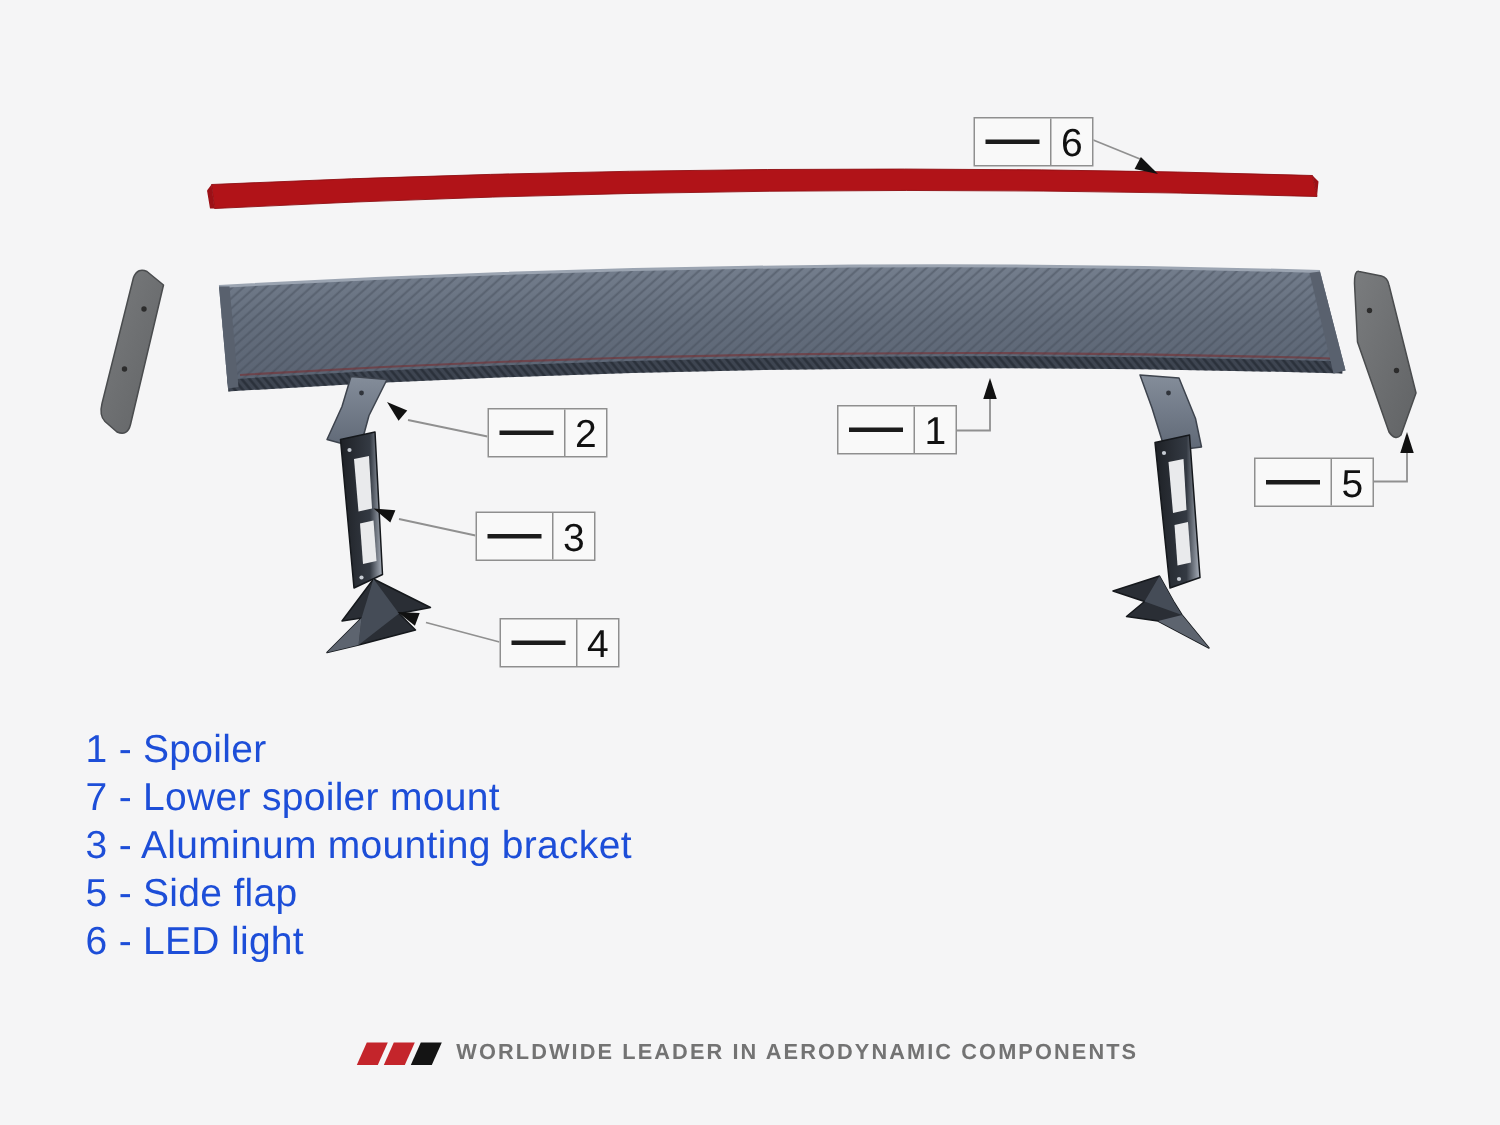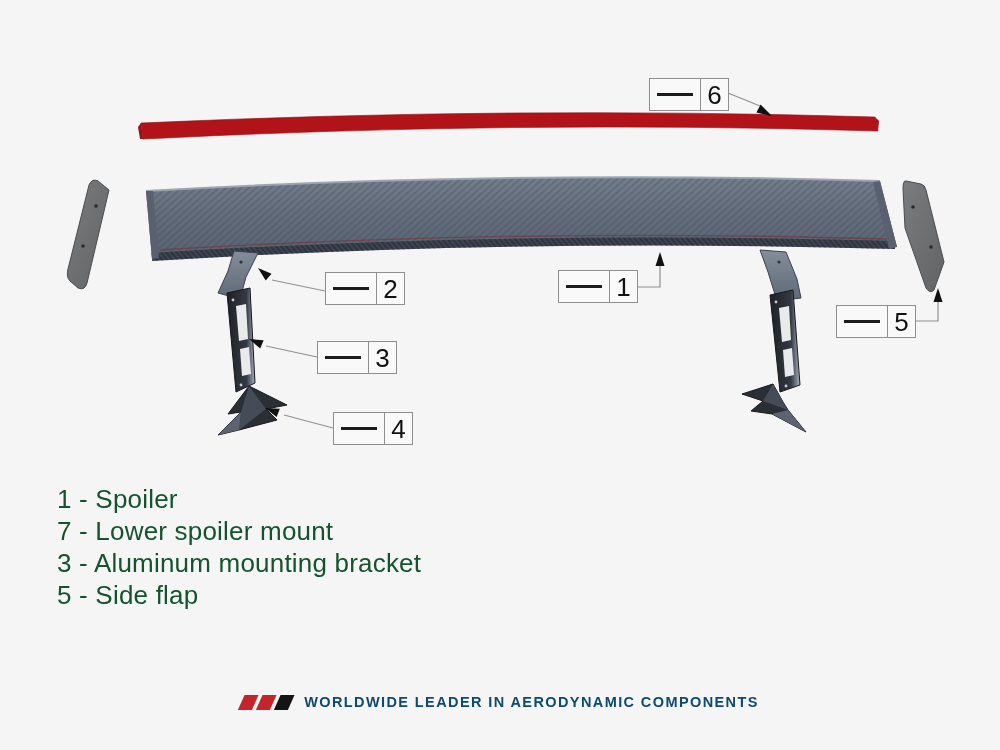--- a/index.html
+++ b/index.html
@@ -20,34 +20,34 @@
     width:51px;display:flex;align-items:center;justify-content:center;
     border-right:1px solid #8f8f8f;box-sizing:border-box;
   }
   .callout .dash{width:36px;height:3px;background:#1c1c1c;}
   .callout .cell-num{
     flex:1;display:flex;align-items:center;justify-content:center;
     font-size:26px;line-height:1;color:#111;
   }
 
   
-  .legend{position:absolute;left:57px;top:483px;color:#14532d;}
+  .legend{position:absolute;left:57px;top:483px;color:#1d4ed8;}
   .legend p{margin:0;font-size:26px;line-height:32px;letter-spacing:0.2px;}
 
   
   .footer{
     position:absolute;left:50%;top:694px;transform:translateX(-50%);
     display:flex;align-items:center;white-space:nowrap;
   }
   .slashes{display:flex;margin-right:13px;}
   .slash{width:14px;height:15px;margin-right:4px;transform:skewX(-24deg);}
   .slash.red{background:#c4252b;}
   .slash.black{background:#141414;margin-right:0;}
   .tagline{
-    font-size:14.5px;font-weight:bold;letter-spacing:1.4px;color:#0c4a6e;text-align:center;
+    font-size:14.5px;font-weight:bold;letter-spacing:1.4px;color:#737373;text-align:center;
   }
 </style>
 </head>
 <body>
 
 <div class="stage">
 
   <svg width="1000" height="750" viewBox="0 0 1000 750">
     <defs>
       <linearGradient id="wingGrad" x1="0" y1="0" x2="0" y2="1">
@@ -198,20 +198,21 @@
         <div class="dash"></div>
       </div>
     <div class="cell-num">6</div>
   </div>
 
   <div class="legend">
     <p>1 - Spoiler</p>
     <p>7 - Lower spoiler mount</p>
     <p>3 - Aluminum mounting bracket</p>
     <p>5 - Side flap</p>
+    <p>6 - LED light</p>
   </div>
 
   <div class="footer">
     <div class="slashes">
       <div class="slash red"></div>
       <div class="slash red"></div>
       <div class="slash black"></div>
     </div>
     <div class="tagline">WORLDWIDE LEADER IN AERODYNAMIC COMPONENTS</div>
   </div>

